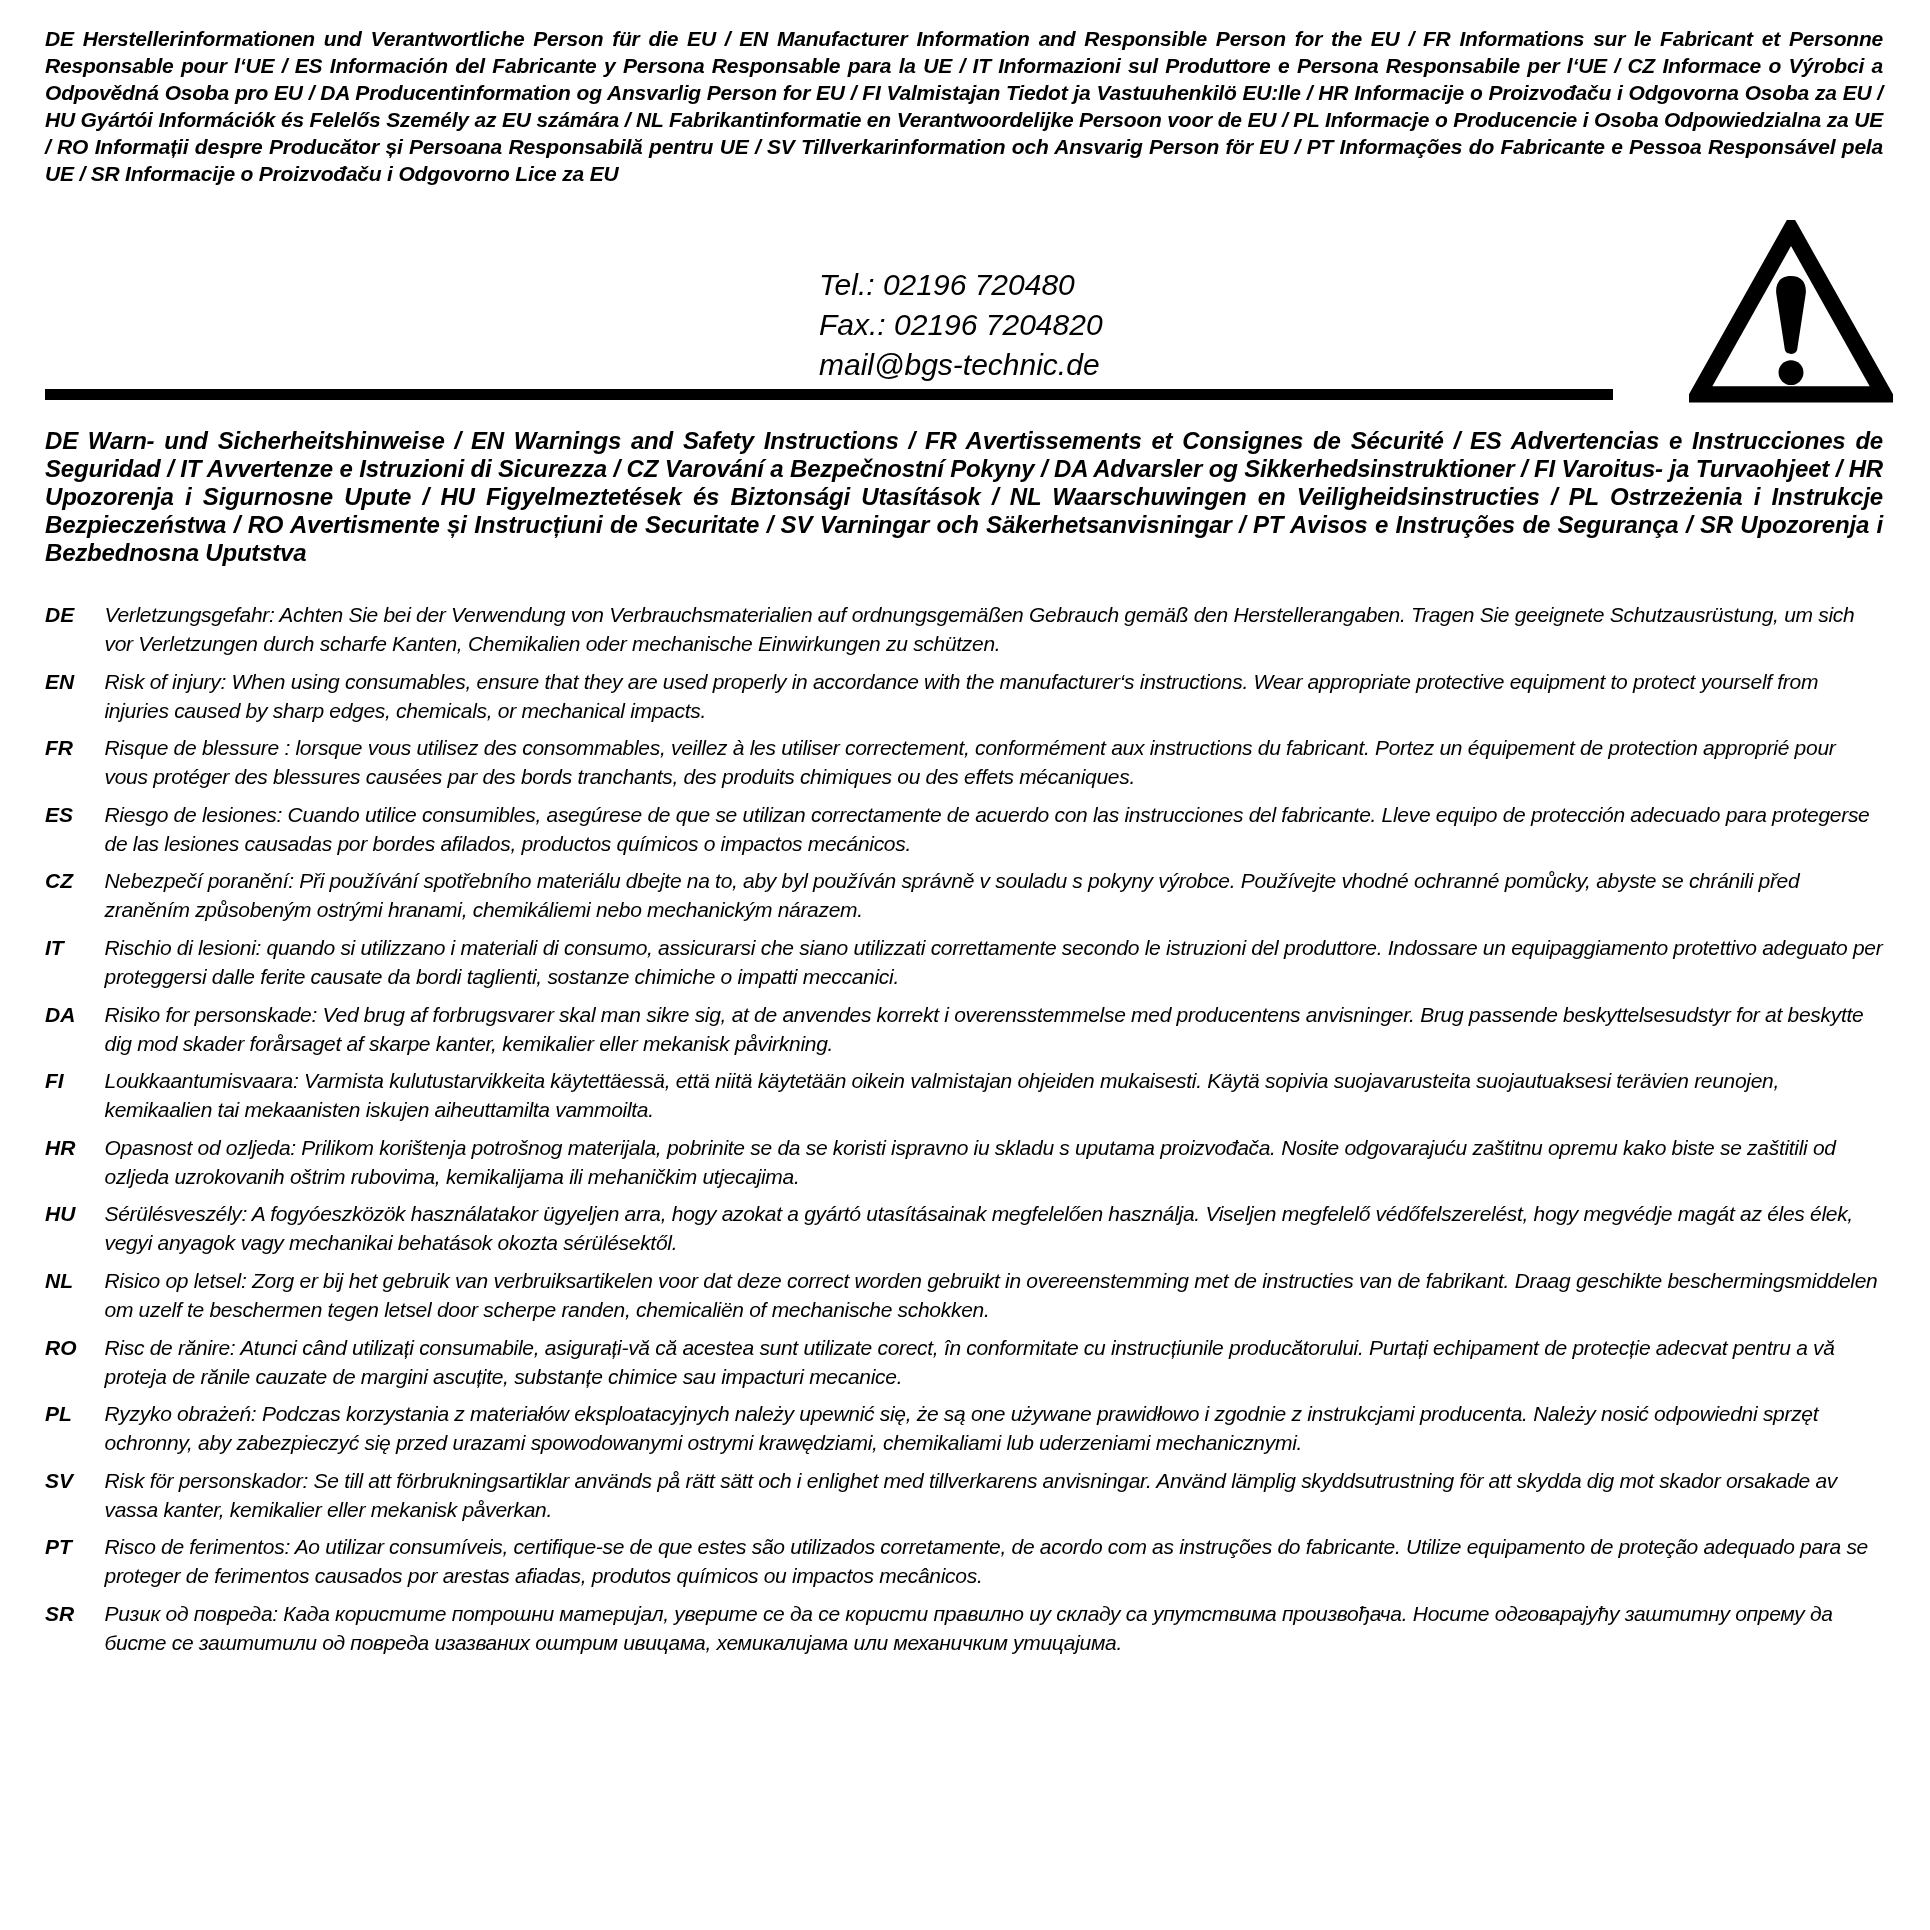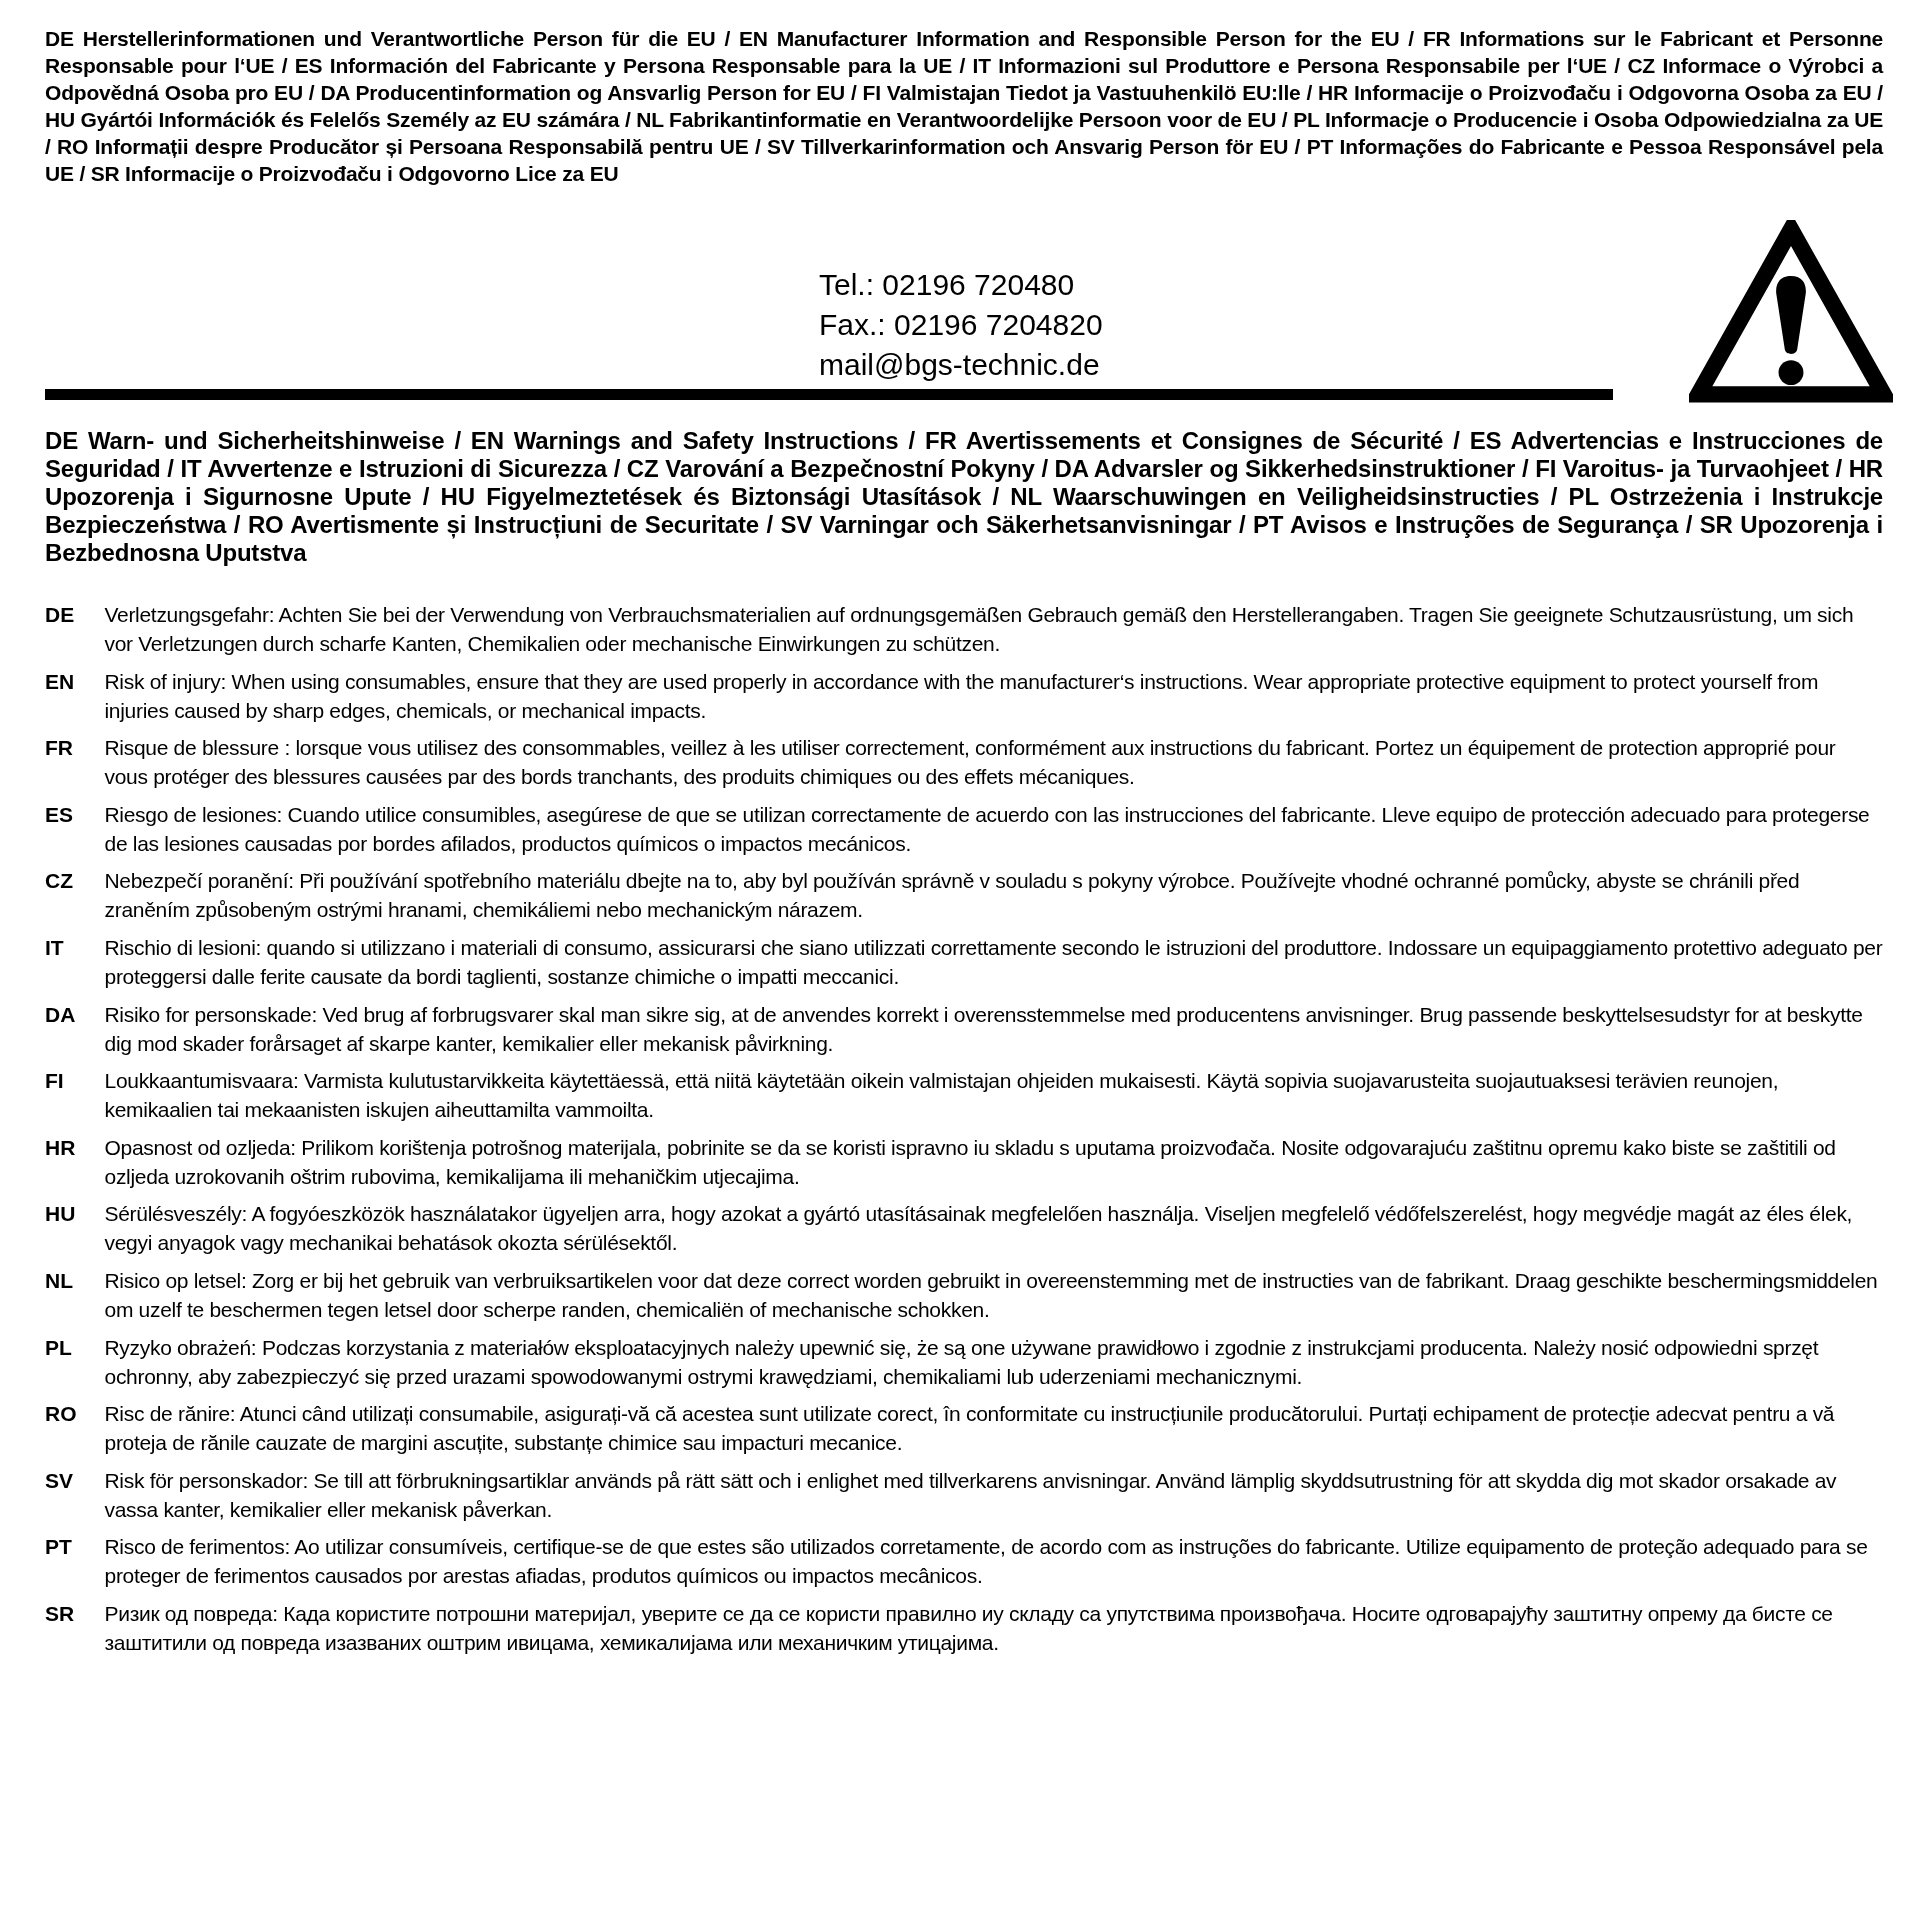--- a/index.html
+++ b/index.html
@@ -1,21 +1,21 @@
 <!DOCTYPE html>
 <html style="font-size:12.5px"><head>
 <meta charset="utf-8">
 <style>
   html,body{margin:0;padding:0;}
   body{
     width:1930px;height:1930px;background:#ffffff;color:#000;
     font-family:"Liberation Sans", sans-serif;
     overflow:hidden;
   }
-  .page{position:relative;width:1930px;height:1930px;padding:25px 47px 0 45px;box-sizing:border-box;}
+  .page{position:relative;width:1930px;height:1930px;padding:25px 47px 0 45px;box-sizing:border-box;font-style:italic;}
 
   
   .hdr1{
     margin:0;font-size:21px;font-weight:bold;line-height:27px;
     text-align:justify;letter-spacing:-0.2px;
   }
 
   
   .brand{position:relative;height:187px;margin-top:30px;}
   .logo{position:absolute;left:0;top:4.7px;width:327px;}
@@ -128,27 +128,27 @@
     <div class="wcode">HU</div>
     <div class="wtext">Sérülésveszély: A fogyóeszközök használatakor ügyeljen arra, hogy azokat a gyártó utasításainak megfelelően használja. Viseljen megfelelő védőfelszerelést, hogy megvédje magát az éles élek, vegyi anyagok vagy mechanikai behatások okozta sérülésektől.</div>
   </div>
 
   <div class="wrow">
     <div class="wcode">NL</div>
     <div class="wtext">Risico op letsel: Zorg er bij het gebruik van verbruiksartikelen voor dat deze correct worden gebruikt in overeenstemming met de instructies van de fabrikant. Draag geschikte beschermingsmiddelen om uzelf te beschermen tegen letsel door scherpe randen, chemicaliën of mechanische schokken.</div>
   </div>
 
   <div class="wrow">
-    <div class="wcode">PL</div>
-    <div class="wtext">Ryzyko obrażeń: Podczas korzystania z materiałów eksploatacyjnych należy upewnić się, że są one używane prawidłowo i zgodnie z instrukcjami producenta. Należy nosić odpowiedni sprzęt ochronny, aby zabezpieczyć się przed urazami spowodowanymi ostrymi krawędziami, chemikaliami lub uderzeniami mechanicznymi.</div>
+    <div class="wcode">RO</div>
+    <div class="wtext">Risc de rănire: Atunci când utilizați consumabile, asigurați-vă că acestea sunt utilizate corect, în conformitate cu instrucțiunile producătorului. Purtați echipament de protecție adecvat pentru a vă proteja de rănile cauzate de margini ascuțite, substanțe chimice sau impacturi mecanice.</div>
   </div>
 
   <div class="wrow">
-    <div class="wcode">RO</div>
-    <div class="wtext">Risc de rănire: Atunci când utilizați consumabile, asigurați-vă că acestea sunt utilizate corect, în conformitate cu instrucțiunile producătorului. Purtați echipament de protecție adecvat pentru a vă proteja de rănile cauzate de margini ascuțite, substanțe chimice sau impacturi mecanice.</div>
+    <div class="wcode">PL</div>
+    <div class="wtext">Ryzyko obrażeń: Podczas korzystania z materiałów eksploatacyjnych należy upewnić się, że są one używane prawidłowo i zgodnie z instrukcjami producenta. Należy nosić odpowiedni sprzęt ochronny, aby zabezpieczyć się przed urazami spowodowanymi ostrymi krawędziami, chemikaliami lub uderzeniami mechanicznymi.</div>
   </div>
 
   <div class="wrow">
     <div class="wcode">SV</div>
     <div class="wtext">Risk för personskador: Se till att förbrukningsartiklar används på rätt sätt och i enlighet med tillverkarens anvisningar. Använd lämplig skyddsutrustning för att skydda dig mot skador orsakade av vassa kanter, kemikalier eller mekanisk påverkan.</div>
   </div>
 
   <div class="wrow">
     <div class="wcode">PT</div>
     <div class="wtext">Risco de ferimentos: Ao utilizar consumíveis, certifique-se de que estes são utilizados corretamente, de acordo com as instruções do fabricante. Utilize equipamento de proteção adequado para se proteger de ferimentos causados por arestas afiadas, produtos químicos ou impactos mecânicos.</div>

